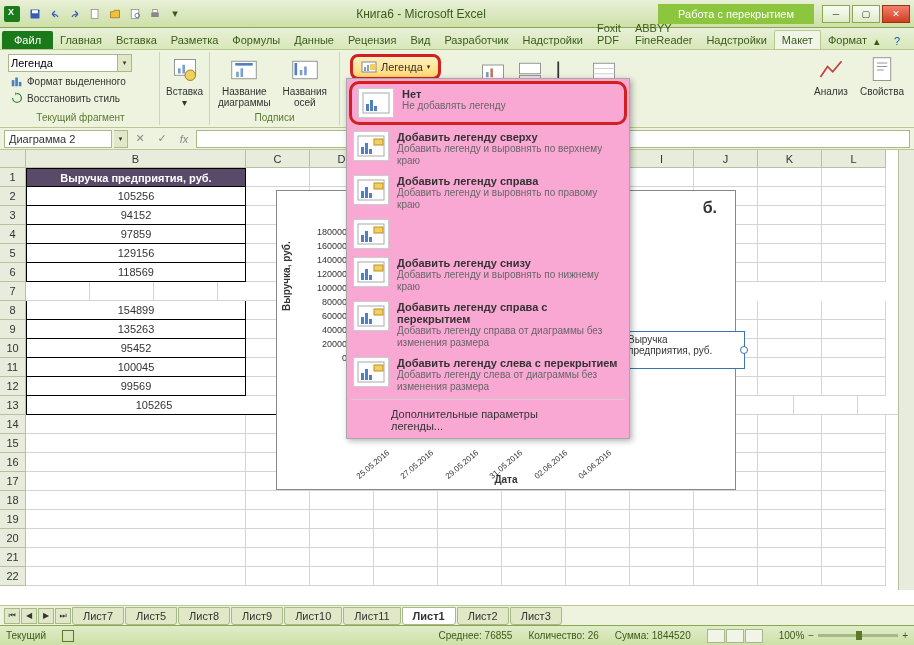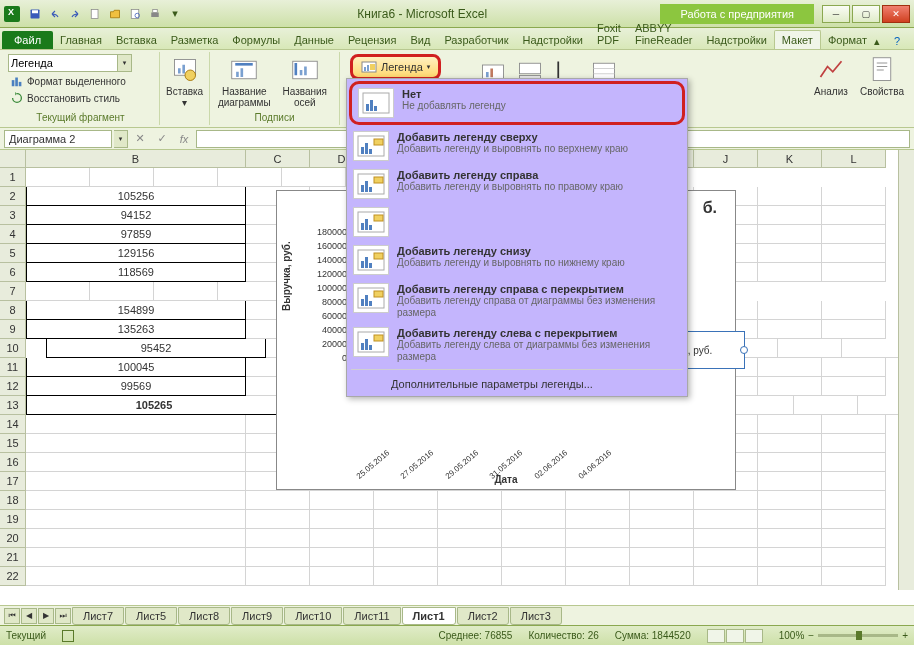--- a/index.html
+++ b/index.html
@@ -77,21 +77,21 @@
 .ytick { position:absolute; left:30px; font-size:9px; text-align:right; width:40px; }
 .xaxis-label { position:absolute; bottom:4px; left:50%; transform:translateX(-50%); font-size:10px; font-weight:bold; }
 .xticks { position:absolute; bottom:20px; left:76px; right:120px; display:flex; justify-content:space-between; font-size:8px; }
 .xticks span { transform:rotate(-40deg); display:inline-block; }
 .legend-sel { position:absolute; right:-10px; top:140px; width:120px; height:38px; border:1px solid #3a72b8; background:#fff; font-size:10px; padding:2px; }
 .legend-sel::before,.legend-sel::after { content:""; position:absolute; width:6px; height:6px; border:1px solid #3a72b8; background:#fff; border-radius:50%; }
 .legend-sel::before { left:-4px; top:14px; }
 .legend-sel::after { right:-4px; top:14px; }
 
 
-.legend-menu { position:absolute; left:346px; top:78px; width:342px; background:#c4b5fd; border:1px solid #a8a8a8; box-shadow:2px 2px 6px rgba(0,0,0,.3); z-index:100; }
+.legend-menu { position:absolute; left:346px; top:78px; width:284px; background:#f9a8d4; border:1px solid #a8a8a8; box-shadow:2px 2px 6px rgba(0,0,0,.3); z-index:100; }
 .lm-item { display:flex; padding:4px 6px; gap:8px; cursor:pointer; }
 .lm-icon { width:36px; height:30px; background:#fff; border:1px solid #ccc; display:flex; align-items:center; justify-content:center; flex-shrink:0; }
 .lm-icon svg { width:28px; height:22px; }
 .lm-text { flex:1; }
 .lm-title { font-size:11px; font-weight:bold; color:#333; }
 .lm-desc { font-size:10px; color:#666; line-height:12px; }
 .lm-item.hl { border:3px solid #d02020; border-radius:10px; margin:2px; }
 .lm-sep { height:1px; background:#d0d0d0; margin:2px 4px; }
 .lm-more { padding:6px 44px; font-size:11px; color:#333; }
 
@@ -155,21 +155,21 @@
     <div class="qat-btn">
         <svg viewBox="0 0 16 16">
           <rect x="3" y="6" width="10" height="6" fill="#888"></rect>
           <rect x="5" y="2" width="6" height="4" fill="#fff" stroke="#888"></rect>
         </svg>
       </div>
     <div class="qat-btn">▾</div>
   </div>
   <div class="title-center">Книга6  -  Microsoft Excel</div>
   <div class="title-right">
-    <div class="ctx-tab">Работа с предприятия</div>
+    <div class="ctx-tab">Работа с перекрытием</div>
     <div class="winbtns">
       <div class="winbtn">─</div>
       <div class="winbtn">▢</div>
       <div class="winbtn close">✕</div>
     </div>
   </div>
 </div>
 
 <div class="ribbon-tabs">
   <div class="rtab file">Файл</div>
@@ -357,20 +357,21 @@
       <div class="rowhdr">16</div>
       <div class="rowhdr">17</div>
       <div class="rowhdr">18</div>
       <div class="rowhdr">19</div>
       <div class="rowhdr">20</div>
       <div class="rowhdr">21</div>
       <div class="rowhdr">22</div>
     </div>
   <div class="cells" id="cells">
       <div class="cellrow">
+        <div class="cell hdr" style="width: 220px;">Выручка предприятия, руб.</div>
         <div class="cell" style="width: 64px;"></div>
         <div class="cell" style="width: 64px;"></div>
         <div class="cell" style="width: 64px;"></div>
         <div class="cell" style="width: 64px;"></div>
         <div class="cell" style="width: 64px;"></div>
         <div class="cell" style="width: 64px;"></div>
         <div class="cell" style="width: 64px;"></div>
         <div class="cell" style="width: 64px;"></div>
         <div class="cell" style="width: 64px;"></div>
         <div class="cell" style="width: 64px;"></div>
@@ -472,21 +473,21 @@
         <div class="cell" style="width: 64px;"></div>
         <div class="cell" style="width: 64px;"></div>
         <div class="cell" style="width: 64px;"></div>
         <div class="cell" style="width: 64px;"></div>
         <div class="cell" style="width: 64px;"></div>
         <div class="cell" style="width: 64px;"></div>
         <div class="cell" style="width: 64px;"></div>
         <div class="cell" style="width: 64px;"></div>
       </div>
       <div class="cellrow">
-        <div class="cell data" style="width: 220px; margin-left: 20px;">95452</div>
+        <div class="cell data" style="width: 220px;">95452</div>
         <div class="cell" style="width: 64px;"></div>
         <div class="cell" style="width: 64px;"></div>
         <div class="cell" style="width: 64px;"></div>
         <div class="cell" style="width: 64px;"></div>
         <div class="cell" style="width: 64px;"></div>
         <div class="cell" style="width: 64px;"></div>
         <div class="cell" style="width: 64px;"></div>
         <div class="cell" style="width: 64px;"></div>
         <div class="cell" style="width: 64px;"></div>
         <div class="cell" style="width: 64px;"></div>
@@ -511,21 +512,21 @@
         <div class="cell" style="width: 64px;"></div>
         <div class="cell" style="width: 64px;"></div>
         <div class="cell" style="width: 64px;"></div>
         <div class="cell" style="width: 64px;"></div>
         <div class="cell" style="width: 64px;"></div>
         <div class="cell" style="width: 64px;"></div>
         <div class="cell" style="width: 64px;"></div>
         <div class="cell" style="width: 64px;"></div>
       </div>
       <div class="cellrow">
-        <div class="cell data" style="width: 256px; font-weight: bold;">105265</div>
+        <div class="cell data" style="width: 256px;">105265</div>
         <div class="cell" style="width: 64px;"></div>
         <div class="cell" style="width: 64px;"></div>
         <div class="cell" style="width: 64px;"></div>
         <div class="cell" style="width: 64px;"></div>
         <div class="cell" style="width: 64px;"></div>
         <div class="cell" style="width: 64px;"></div>
         <div class="cell" style="width: 64px;"></div>
         <div class="cell" style="width: 64px;"></div>
         <div class="cell" style="width: 64px;"></div>
         <div class="cell" style="width: 64px;"></div>

